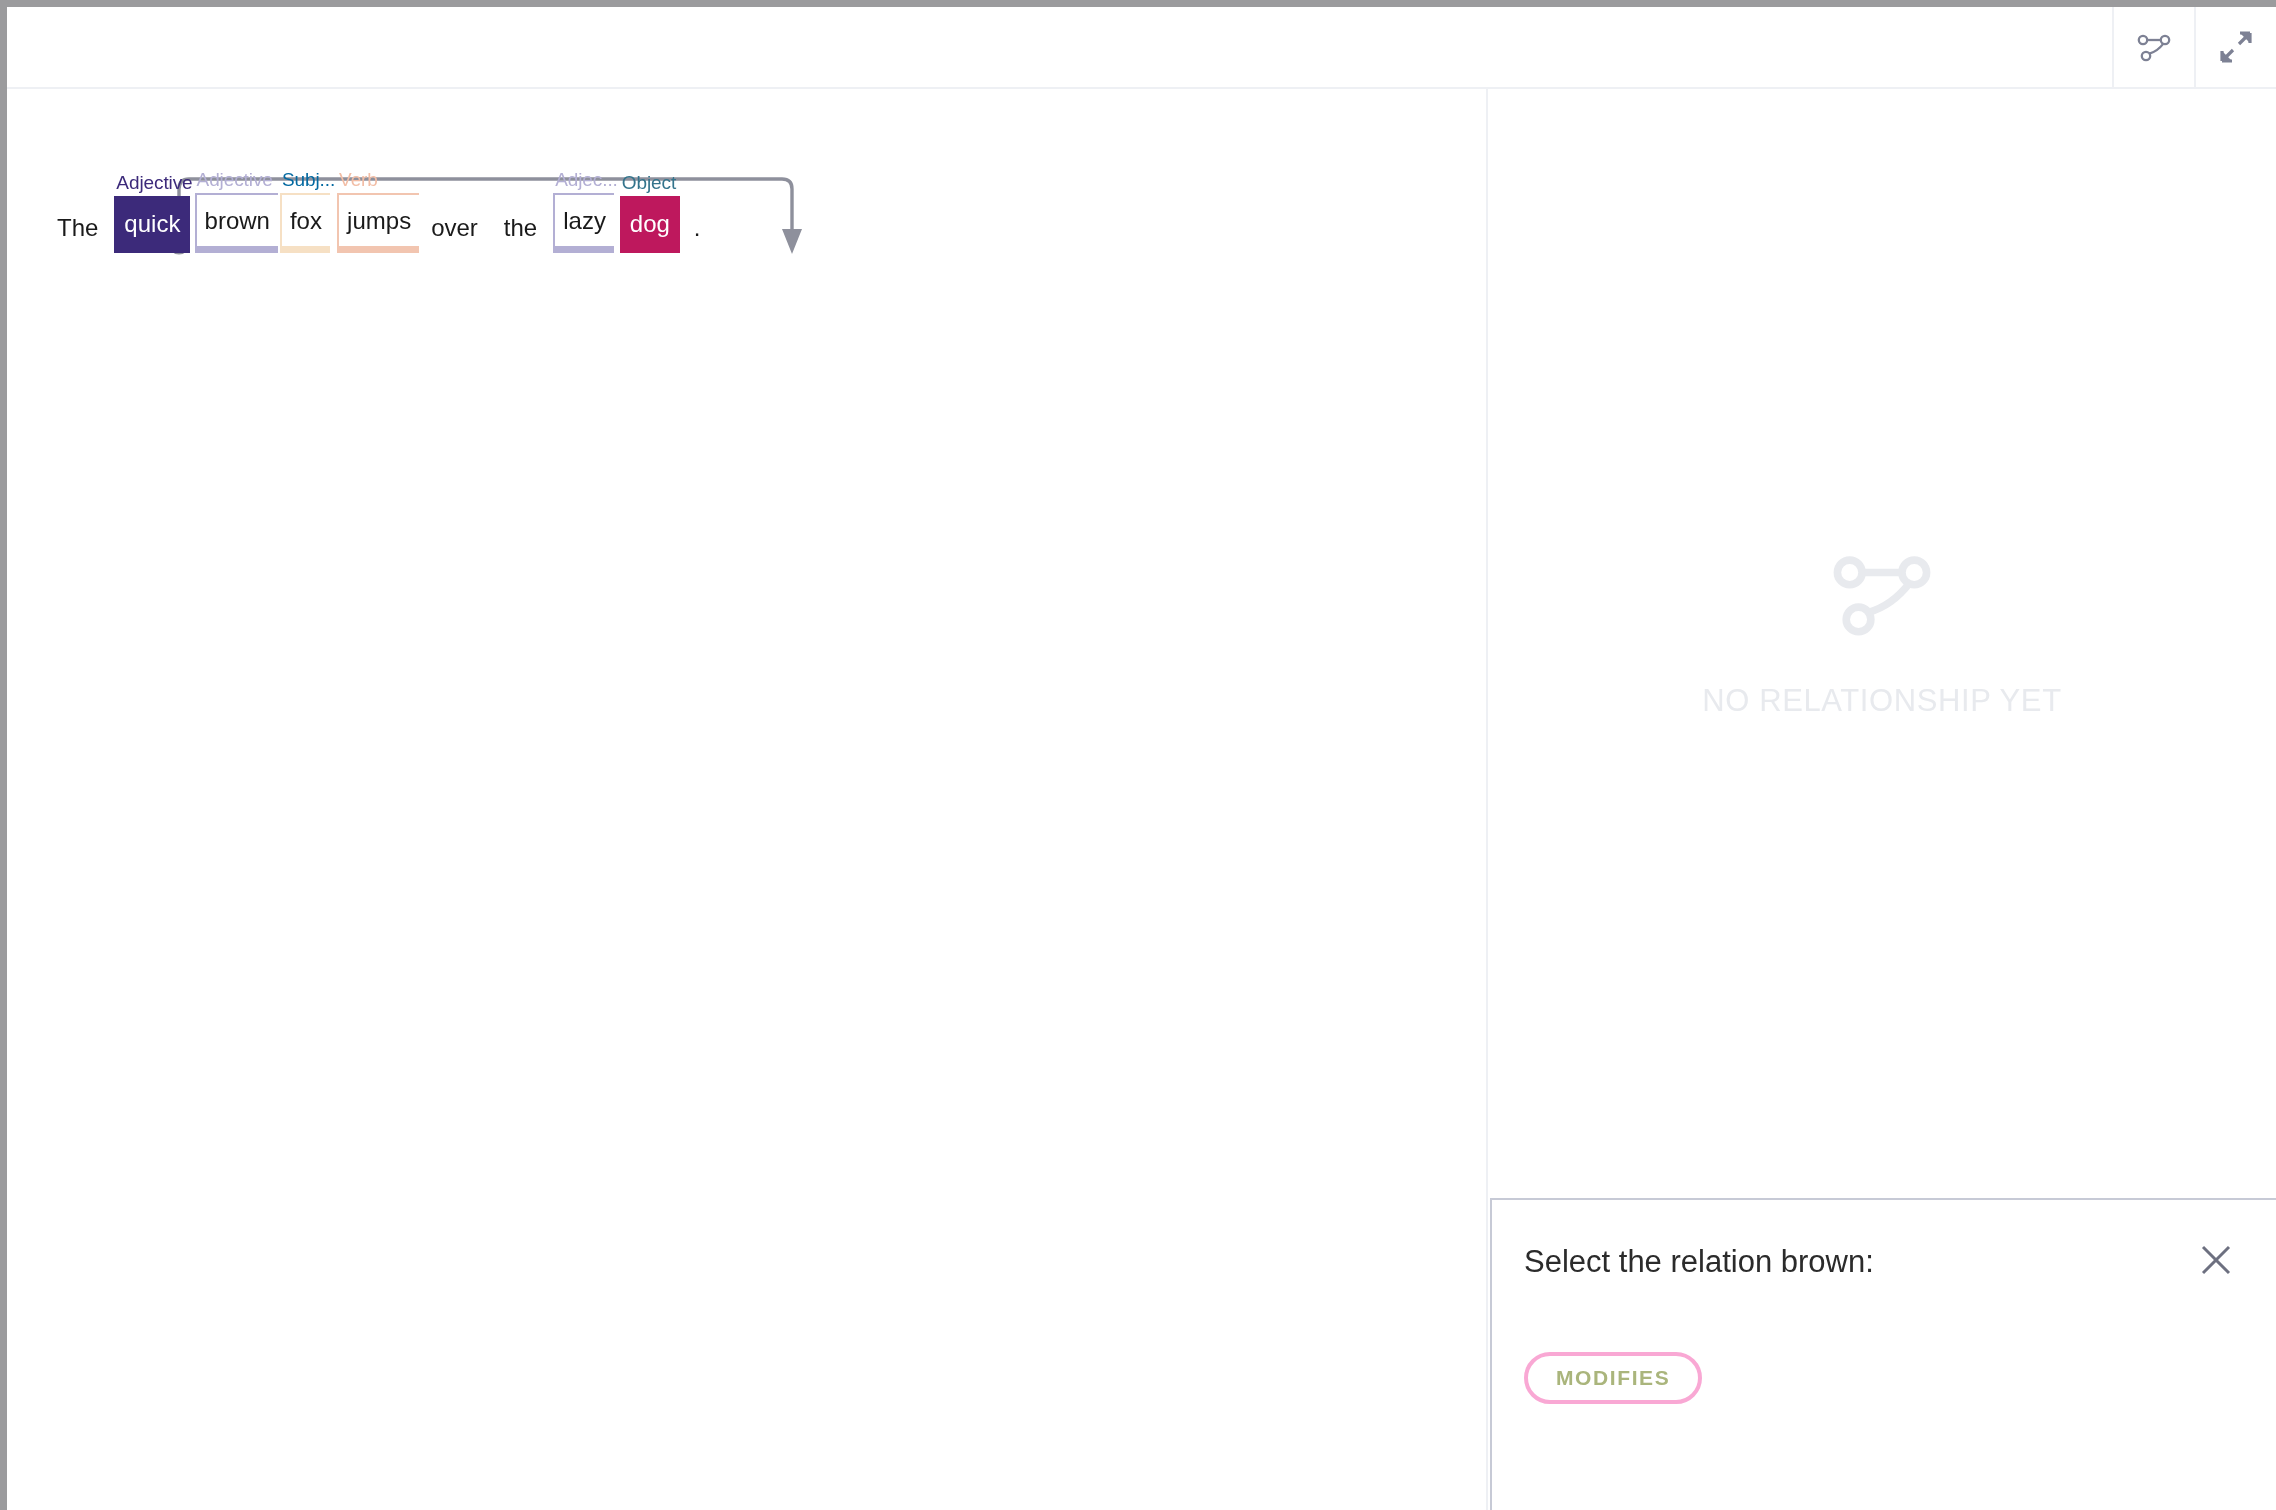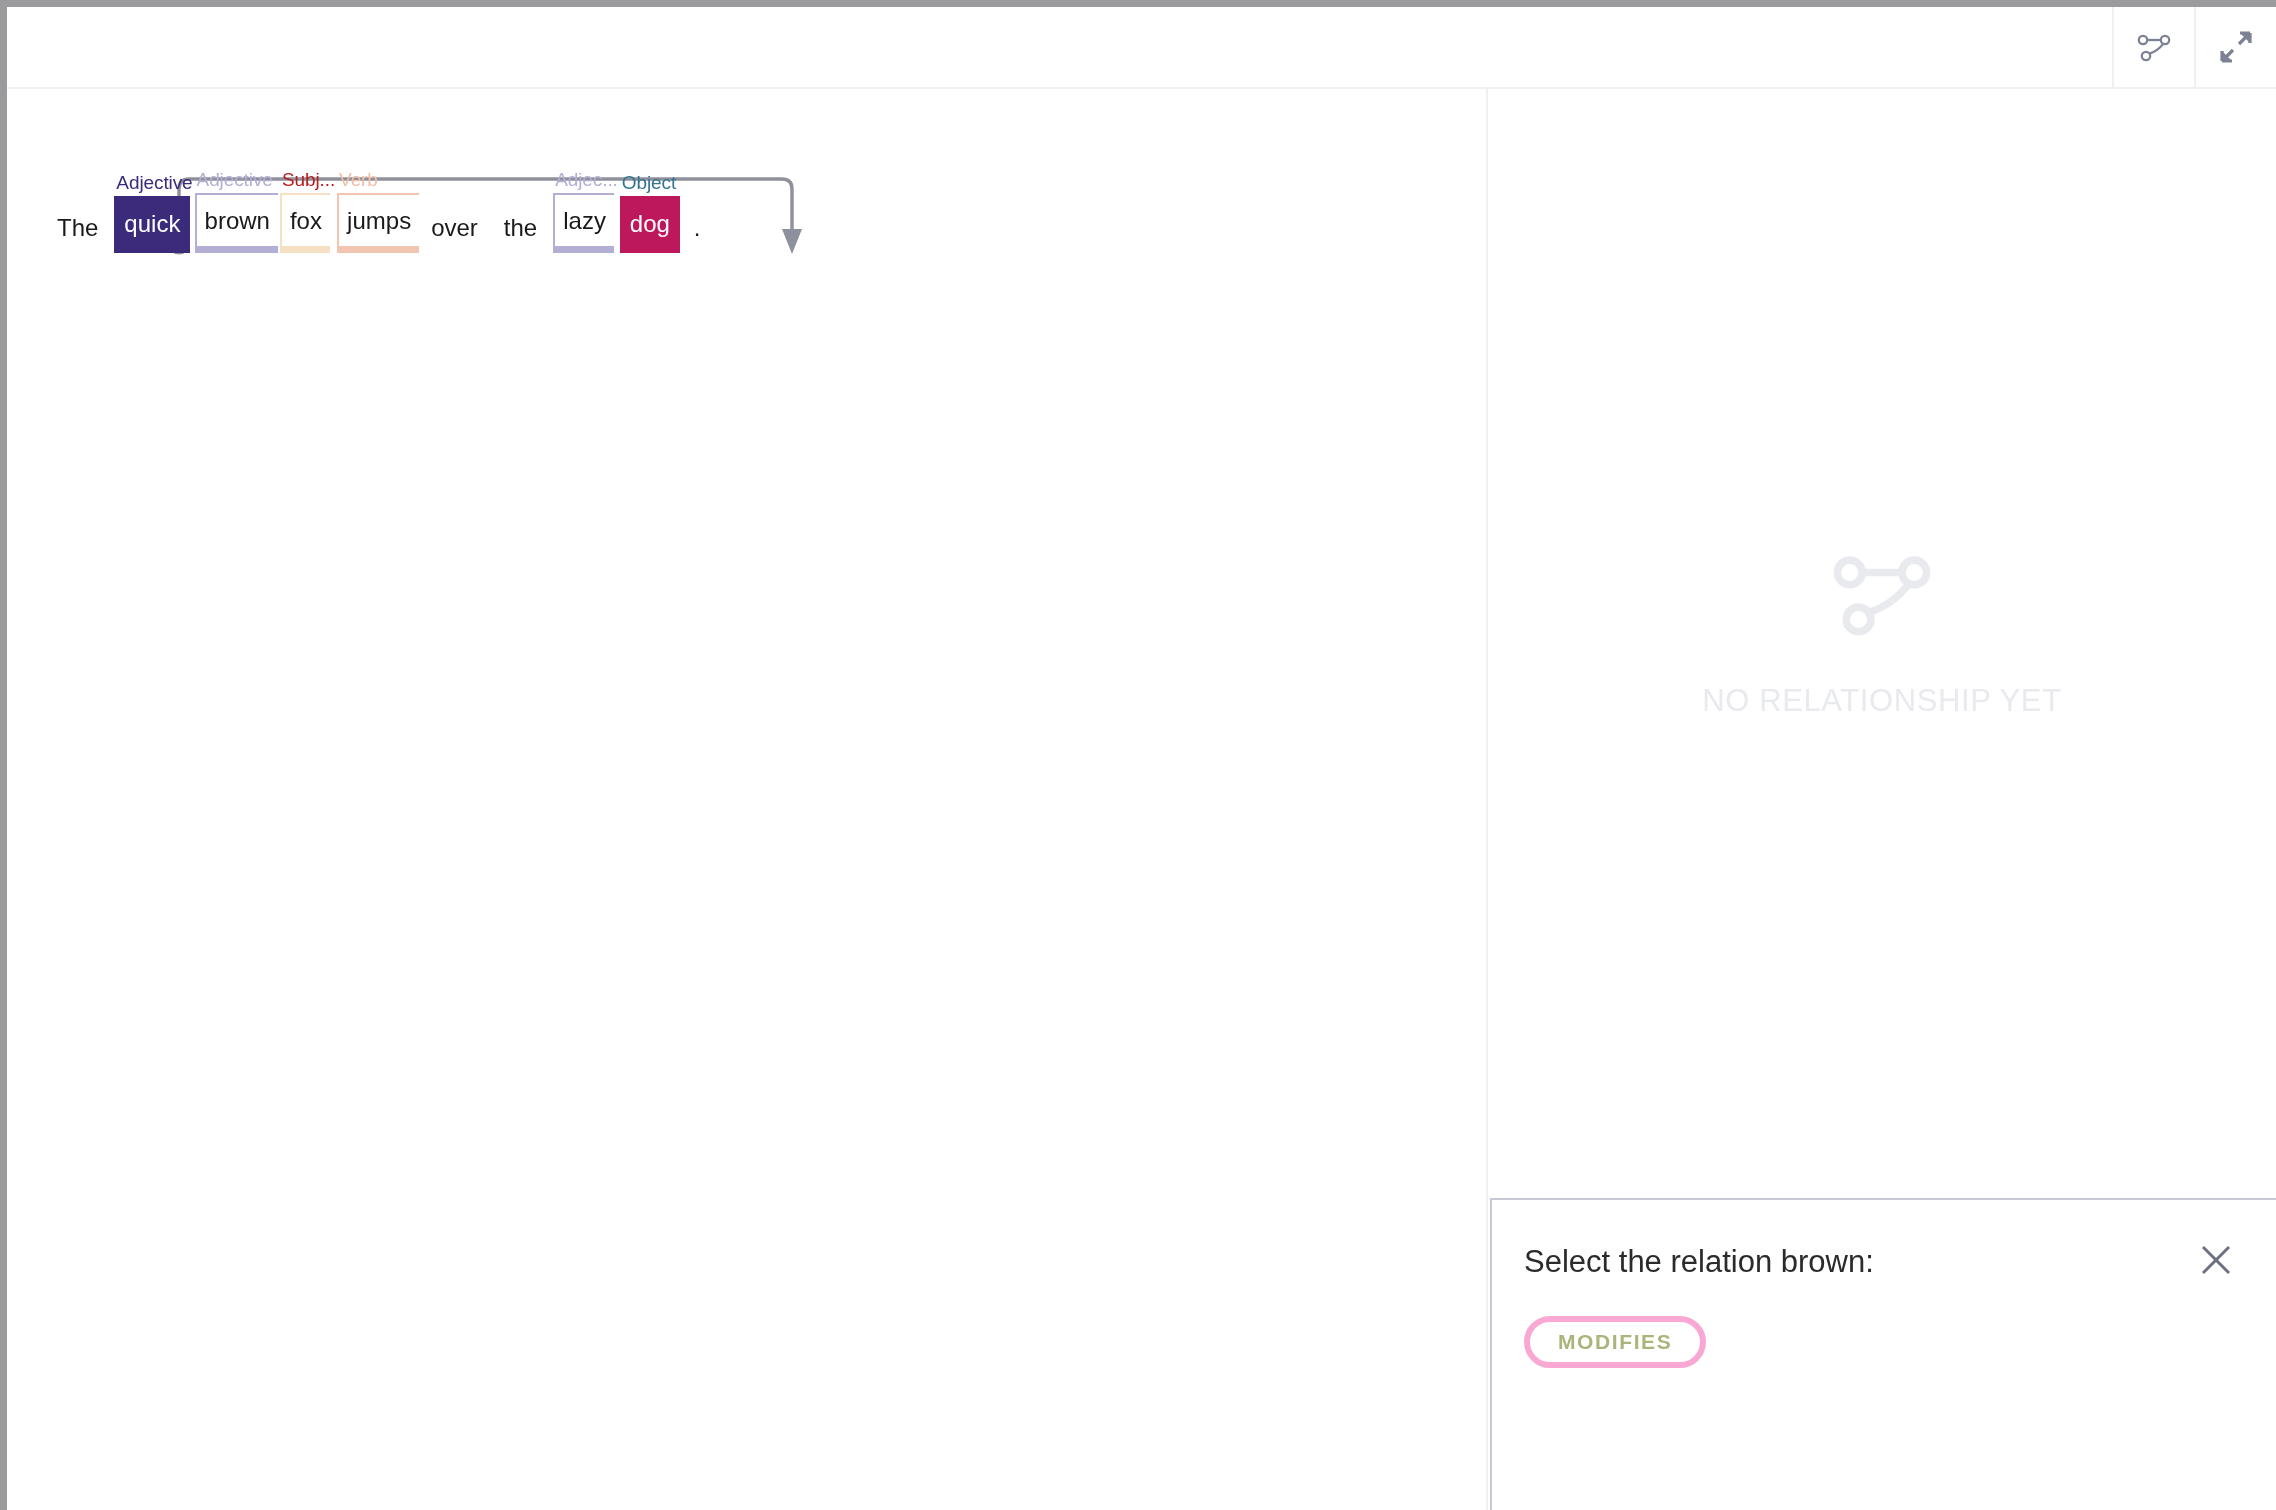--- a/index.html
+++ b/index.html
@@ -215,29 +215,30 @@
     flex-wrap: wrap;
     gap: 14px;
   }
 
   .relation-pill {
     display: inline-flex;
     align-items: center;
     justify-content: center;
     height: 52px;
     padding: 0 28px;
-    border: 6px solid #f9a8d4;
+    border: 4px solid #f9a8d4;
     border-radius: 26px;
     color: #aab57c;
     font-size: 21px;
     font-weight: bold;
     letter-spacing: 1.6px;
     background: #ffffff;
     cursor: pointer;
     font-family: "Liberation Sans", sans-serif;
+    margin-top: 36px;
   }
 </style>
 </head>
 <body>
 
 <div id="app">
 
   <div class="toolbar">
     <div class="tool-btn" title="Relations">
       <span>
@@ -285,21 +286,21 @@
             <div class="tok-label" style="color:#3c2a7a;">Adjective</div>
             <div class="tok-word" style="background:#3c2a7a;">quick</div>
           </div>
 
           <div class="tok chip" style="margin-right:2px;">
             <div class="tok-label" style="color:#b3afd4;">Adjective</div>
             <div class="tok-word" style="border-color:#b3afd4;">brown</div>
           </div>
 
           <div class="tok chip" style="margin-right:2px;">
-            <div class="tok-label" style="color:#b91c1c;">Subj...</div>
+            <div class="tok-label" style="color:#0369a1;">Subj...</div>
             <div class="tok-word" style="border-color:#f6e0c4;">fox</div>
           </div>
 
           <div class="tok chip" style="margin-right:2px;">
             <div class="tok-label" style="color:#f2bda5;">Verb</div>
             <div class="tok-word" style="border-color:#f2c5b0;">jumps</div>
           </div>
 
           <div class="tok plain">
             <div class="tok-label empty"></div>

